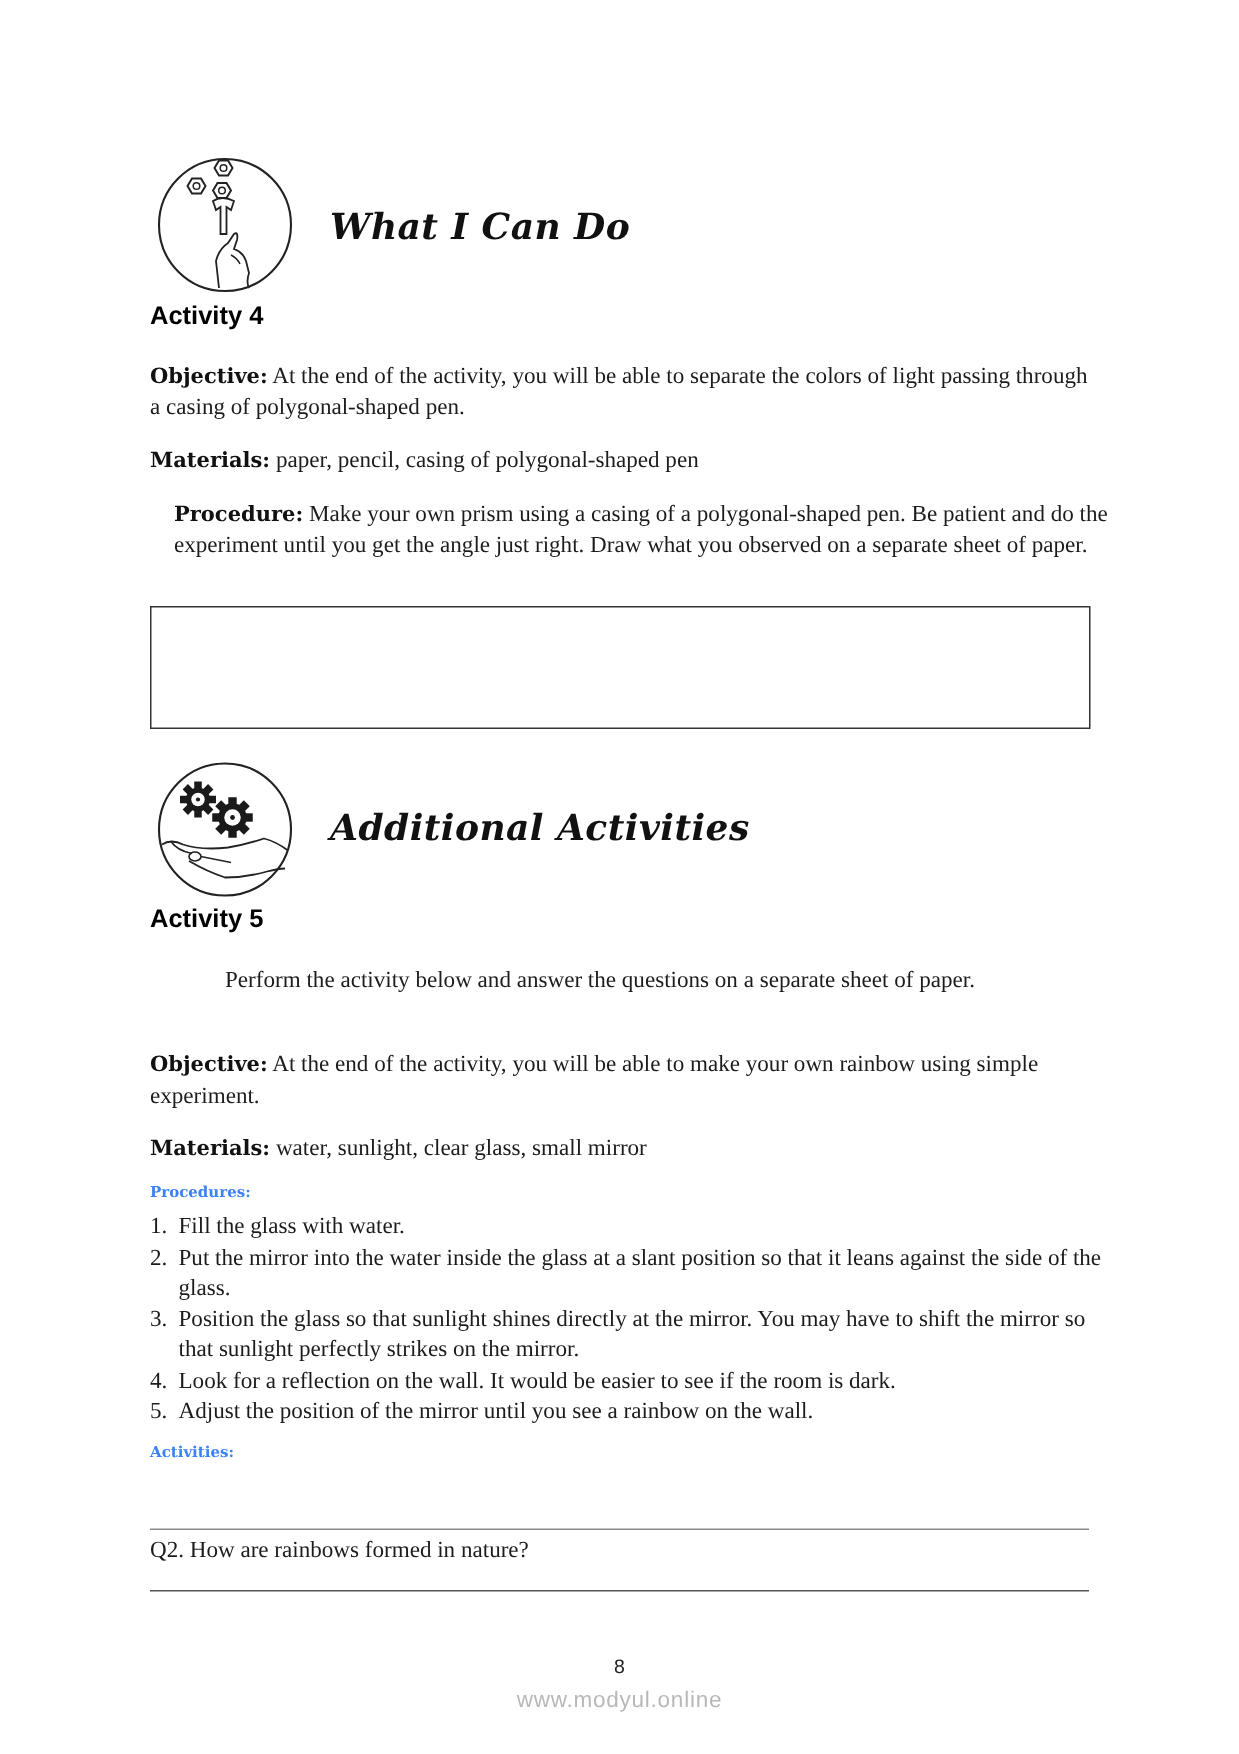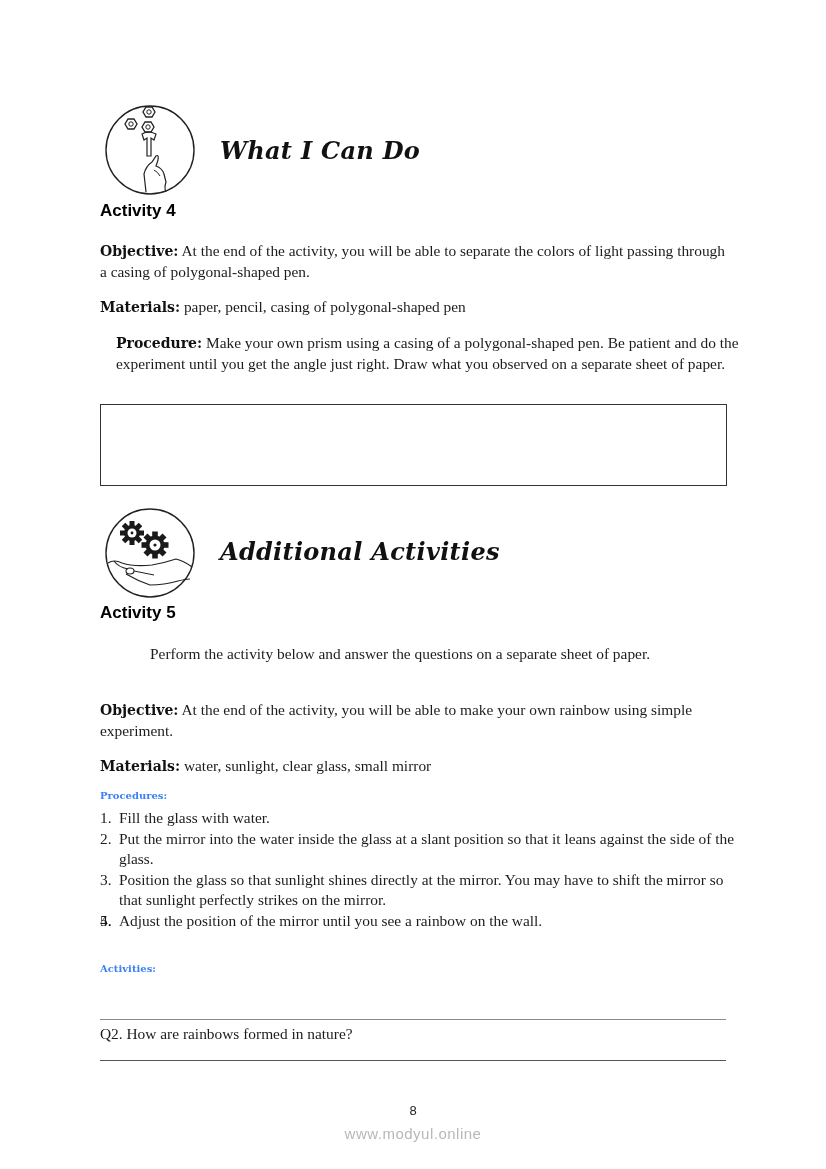--- a/index.html
+++ b/index.html
@@ -233,21 +233,21 @@
   <p class="para" style="top:756px; margin:0;">
     <b>Materials:</b><span> water, sunlight, clear glass, small mirror</span>
   </p>
 
   <div class="sub-head" style="top:790px;">Procedures:</div>
 
   <ol class="list" style="top:808px;">
     <li><span class="num">1.</span><span>Fill the glass with water.</span></li>
     <li><span class="num">2.</span><span>Put the mirror into the water inside the glass at a slant position so that it leans against the side of the glass.</span></li>
     <li><span class="num">3.</span><span>Position the glass so that sunlight shines directly at the mirror. You may have to shift the mirror so that sunlight perfectly strikes on the mirror.</span></li>
-    <li><span class="num">4.</span></li>
+    <li><span class="num">4.</span><span>Look for a reflection on the wall. It would be easier to see if the room is dark.</span></li>
     <li><span class="num">5.</span><span>Adjust the position of the mirror until you see a rainbow on the wall.</span></li>
   </ol>
 
   <div class="sub-head" style="top:963px;">Activities:</div>
 
   <div class="answer-line solid" style="top:1019px;"></div>
 
   <div class="para" style="top:1024px;">Q2. How are rainbows formed in nature?</div>
   <div class="answer-line dashed" style="top:1060px;"></div>
 

